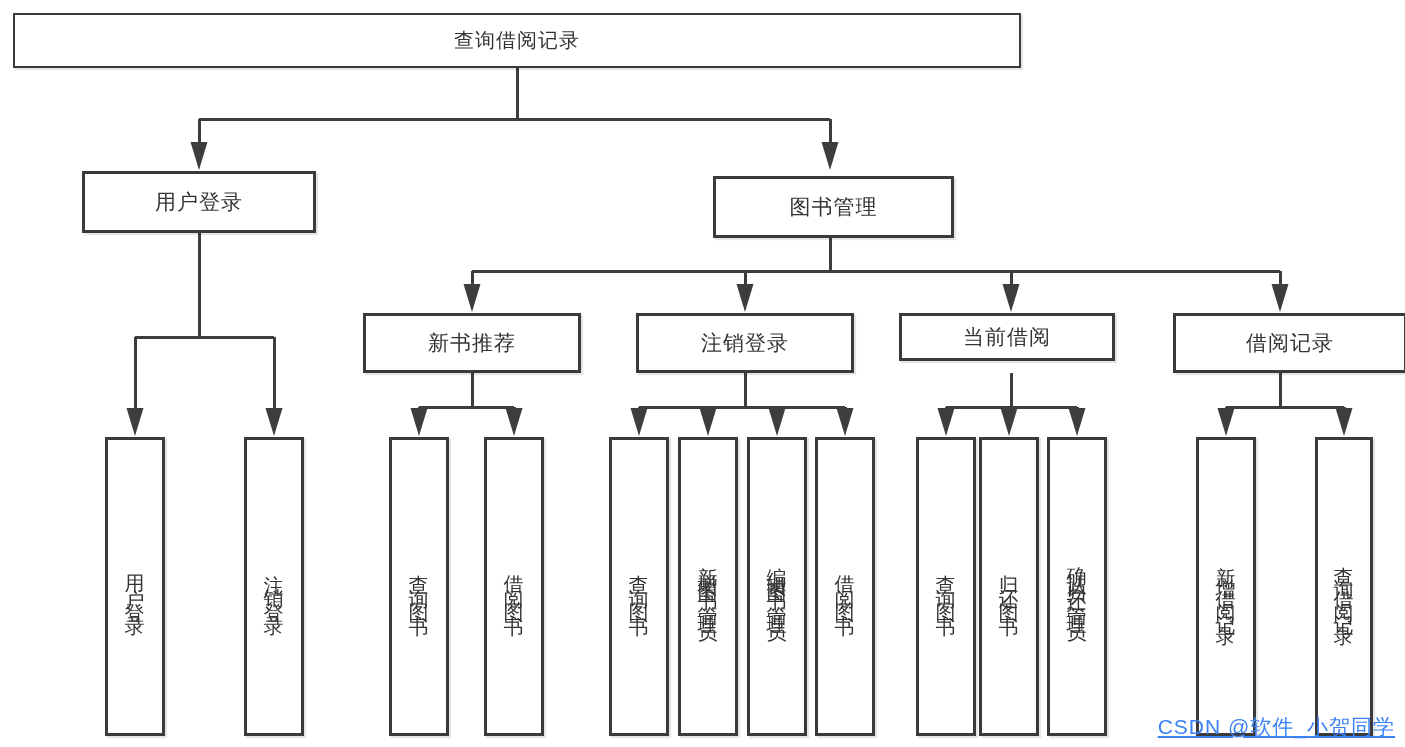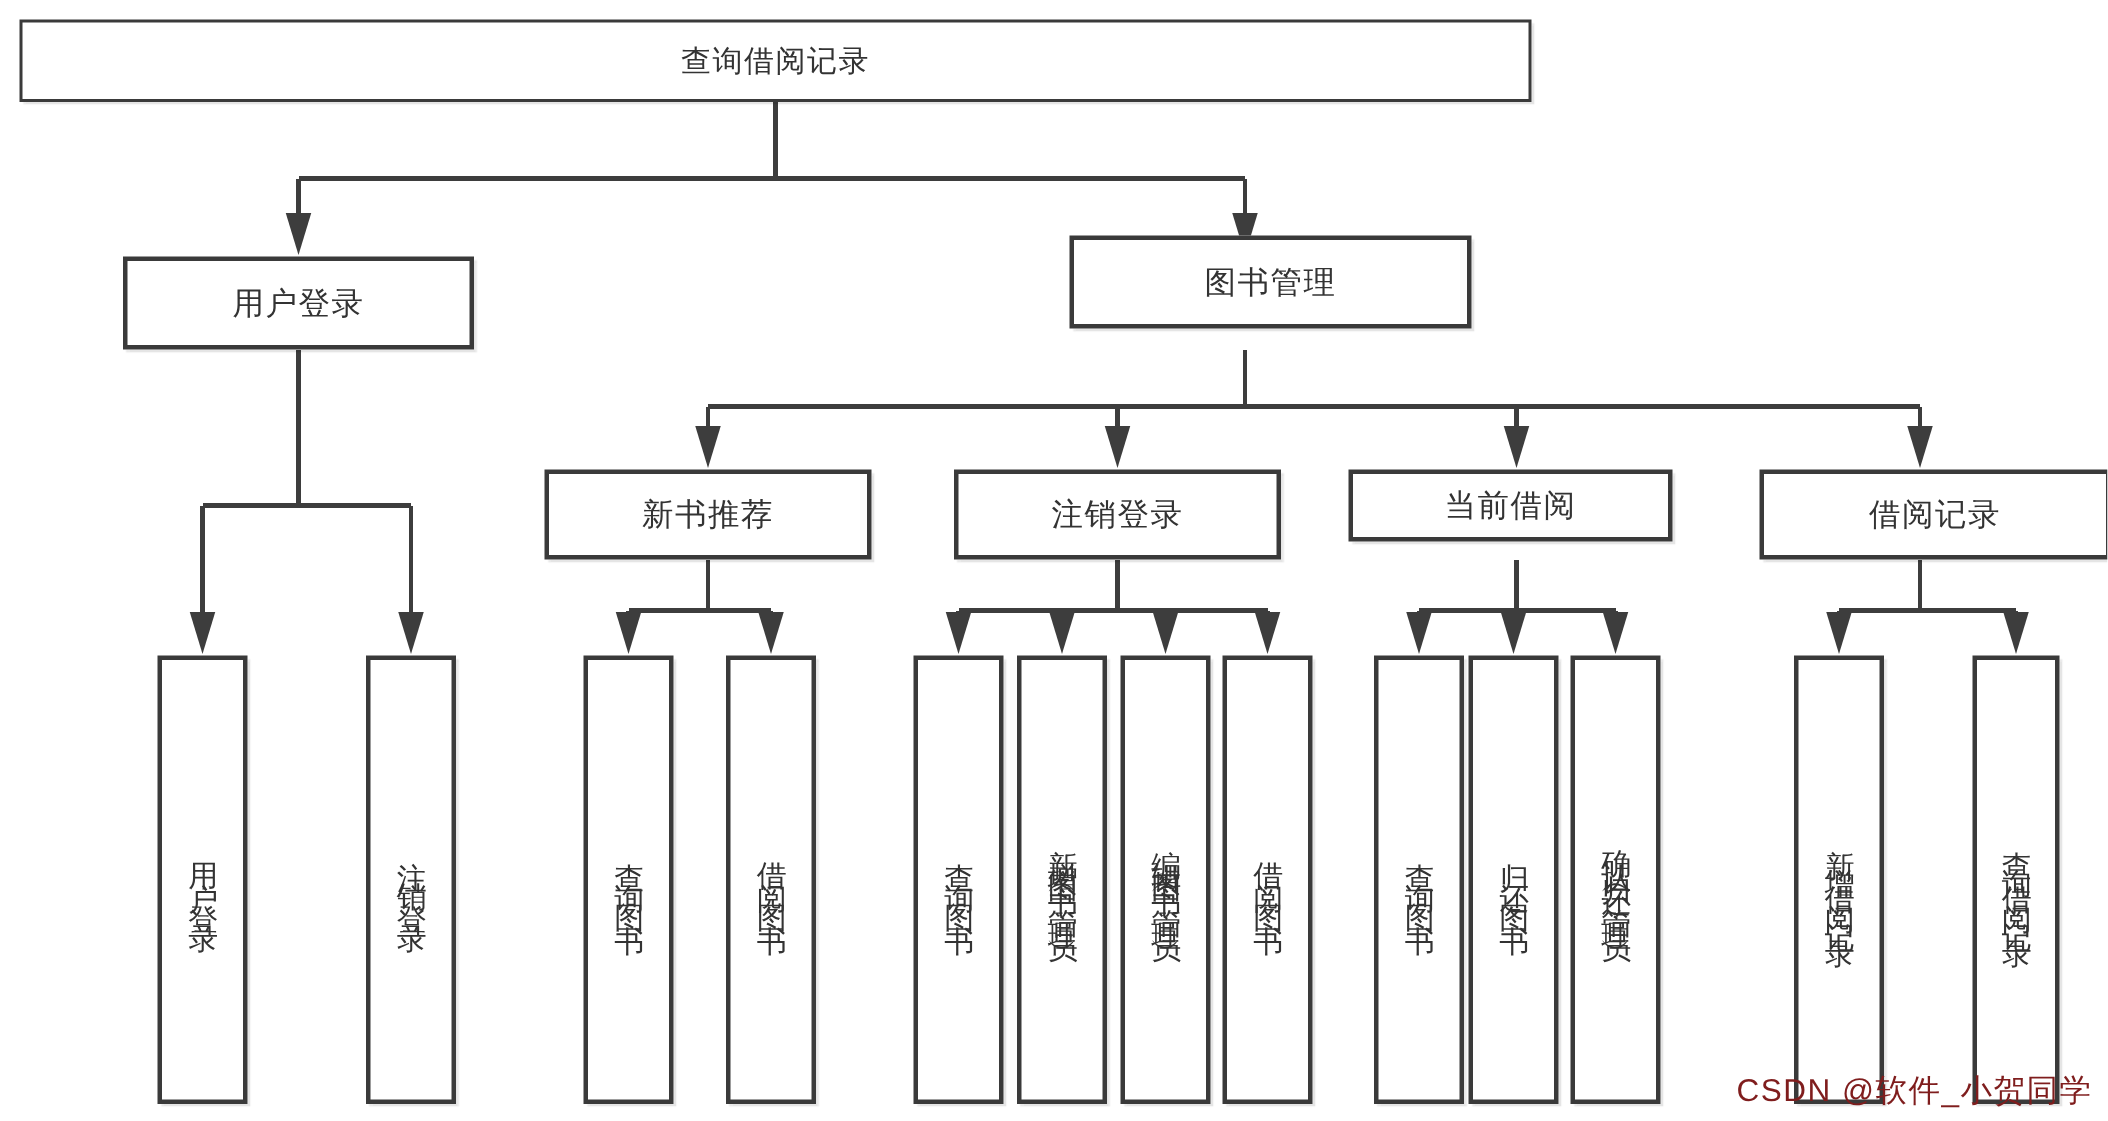--- a/index.html
+++ b/index.html
@@ -9,22 +9,22 @@
   .node{position:absolute;background:#ffffff;border:3px solid #3a3a3a;box-sizing:border-box;
         display:flex;align-items:center;justify-content:center;z-index:2;
         box-shadow:2px 2px 1px rgba(0,0,0,0.10);}
   .node.root{border-width:2px;}
   .node.h span{font-size:21px;letter-spacing:1px;white-space:nowrap;}
   .node.root span{font-size:20px;}
   .vnode span{writing-mode:vertical-rl;text-orientation:mixed;font-size:20px;
               letter-spacing:14px;line-height:1;}
   .vnode.mid span{letter-spacing:12px;}
   .vnode.tight span{letter-spacing:8px;}
-  .watermark{position:absolute;right:10px;bottom:6px;z-index:5;color:#7f1d1d;
-             font-size:21px;letter-spacing:1px;white-space:nowrap;}
+  .watermark{position:absolute;right:10px;bottom:6px;z-index:5;color:#3b82f6;
+             font-size:21px;letter-spacing:1px;white-space:nowrap;text-decoration:underline;}
 </style>
 </head>
 <body>
 
 <div class="canvas">
 
   <svg class="connectors" width="1405" height="747">
     <g stroke="#3d3d3d" stroke-width="3" fill="none" shape-rendering="crispEdges">
       <path d="M517 68 V119 M199 119 H830 M199 119 V146 M830 119 V146"></path>
       <path d="M199 233 V337 M135 337 H274 M135 337 V412 M274 337 V412"></path>
@@ -57,21 +57,21 @@
     </g>
   </svg>
 
   <div class="node h root" style="left:13px;top:13px;width:1008px;height:55px">
     <span>查询借阅记录</span>
   </div>
 
   <div class="node h" style="left:82px;top:171px;width:234px;height:62px">
     <span>用户登录</span>
   </div>
-  <div class="node h" style="left:713px;top:157px;width:268px;height:62px">
+  <div class="node h" style="left:713px;top:176px;width:241px;height:62px">
     <span>图书管理</span>
   </div>
 
   <div class="node h" style="left:363px;top:313px;width:218px;height:60px">
     <span>新书推荐</span>
   </div>
   <div class="node h" style="left:636px;top:313px;width:218px;height:60px">
     <span>注销登录</span>
   </div>
   <div class="node h" style="left:899px;top:313px;width:216px;height:48px">

